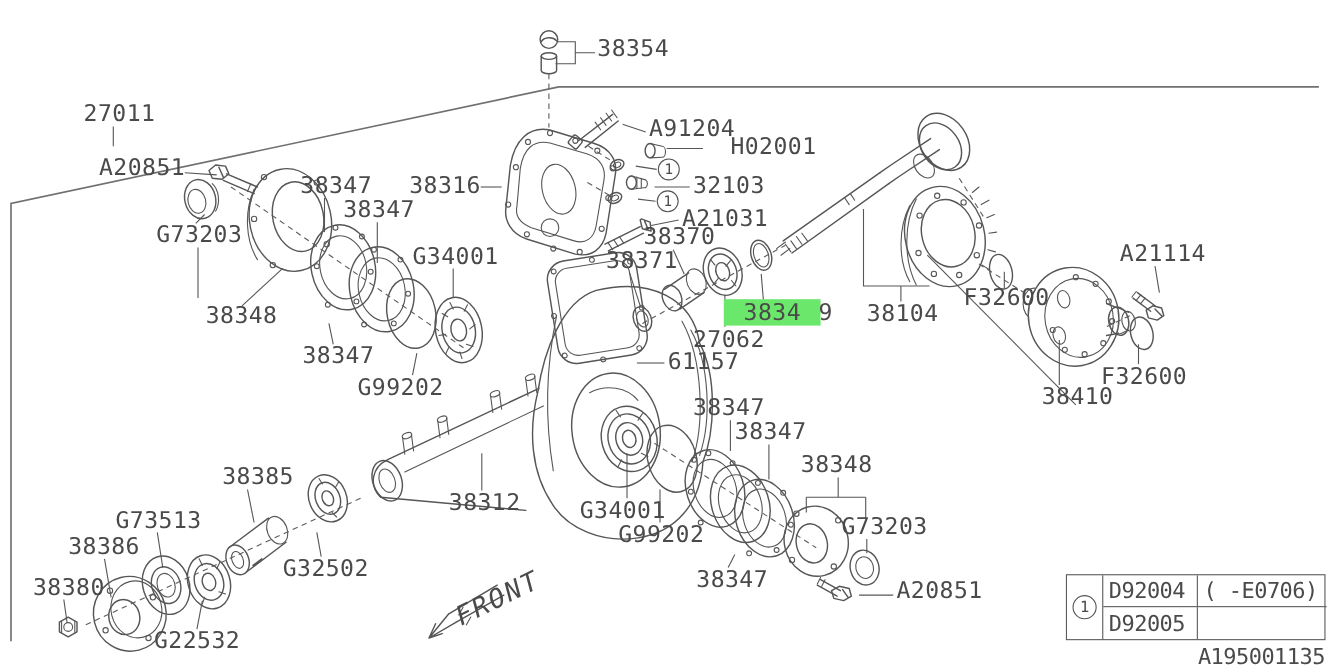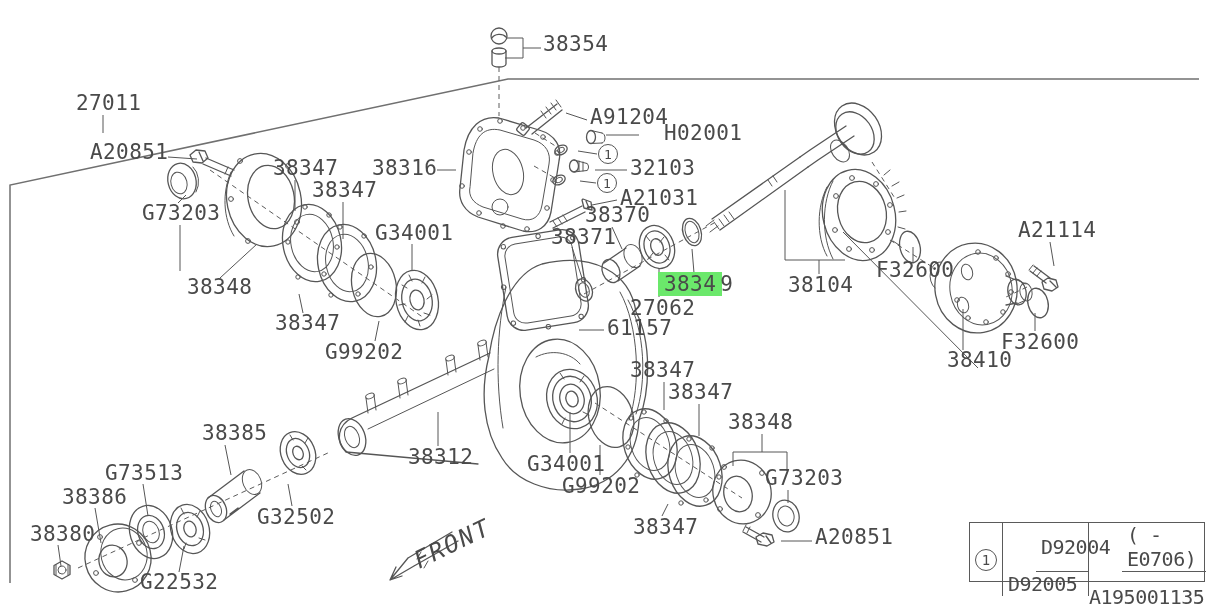--- a/index.html
+++ b/index.html
@@ -5,38 +5,38 @@
   html,body{margin:0;padding:0;background:#ffffff;}
   .stage{
     position:relative;width:1214px;height:606px;background:#ffffff;overflow:hidden;
     font-family:"DejaVu Sans Mono","Liberation Mono",monospace;
   }
   .stage svg{position:absolute;left:0;top:0;}
   .part-label{
     position:absolute;font-size:21px;line-height:21px;color:#4a4a4a;
     white-space:pre;letter-spacing:0.4px;cursor:pointer;
   }
-  .part-label .hl{padding:0 6px;margin:0 -2px;}
+  .part-label .hl{padding:0 18px;margin:0 -2px;}
   .callout{
     position:absolute;width:20px;height:20px;border:1.5px solid #565656;border-radius:50%;
     display:flex;align-items:center;justify-content:center;
     font-size:13px;color:#4a4a4a;box-sizing:border-box;
   }
   .ref-table{
     position:absolute;left:969px;top:522px;width:236px;height:60px;box-sizing:border-box;
     border:1.5px solid #5a5a5a;display:grid;grid-template-columns:33px 86px 117px;
     grid-template-rows:1fr 1fr;color:#4a4a4a;font-size:20px;
   }
   .ref-table .mcell{grid-row:1/3;border-right:1.5px solid #5a5a5a;display:flex;align-items:center;justify-content:center;}
   .ref-table .mcell .mcircle{
     width:22px;height:22px;border:1.5px solid #565656;border-radius:50%;box-sizing:border-box;
     display:flex;align-items:center;justify-content:center;font-size:14px;
   }
   .ref-table .cell{display:flex;align-items:center;padding-left:5px;box-sizing:border-box;letter-spacing:-0.5px;}
-  .ref-table .r1{border-bottom:1.5px solid #5a5a5a;margin-left:33px;}
+  .ref-table .r1{border-bottom:1.5px solid #5a5a5a;}
   .ref-table .colA{border-right:1.5px solid #5a5a5a;}
   .footer-code{position:absolute;left:1089px;top:585px;font-size:20px;color:#4a4a4a;letter-spacing:-0.5px;}
 </style>
 </head>
 <body>
 
 <div class="stage">
 
   <svg width="1214" height="606" viewBox="0 0 1214 606">
 

